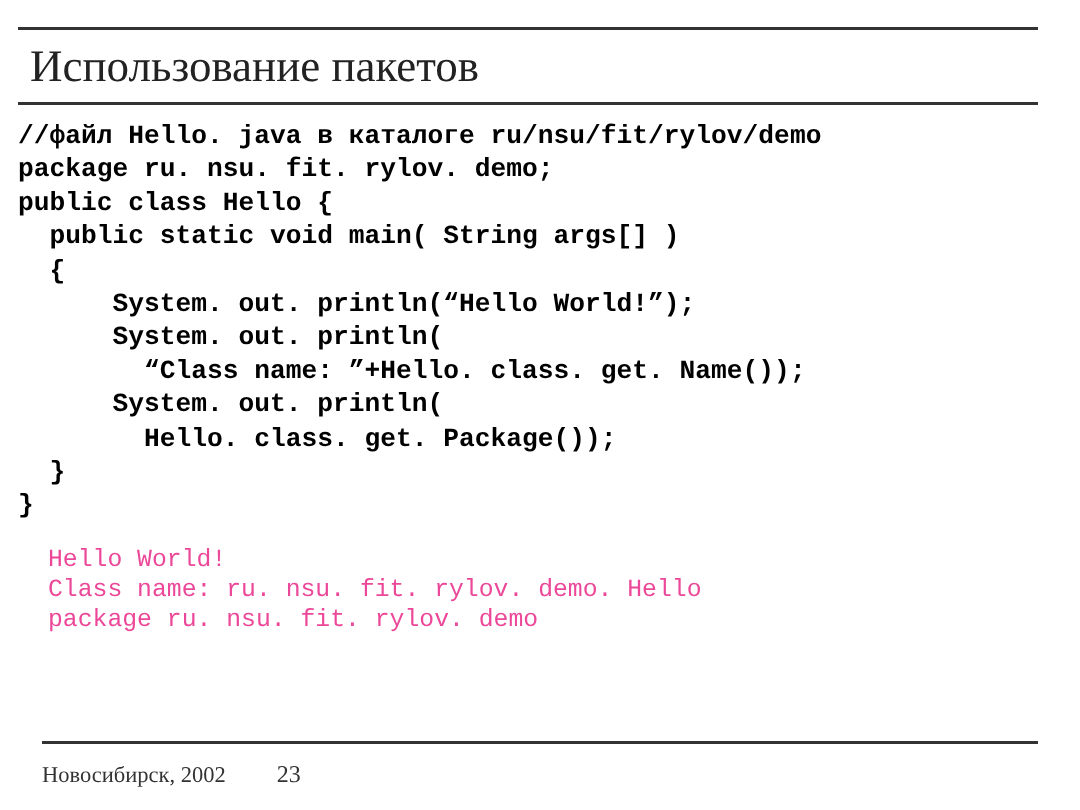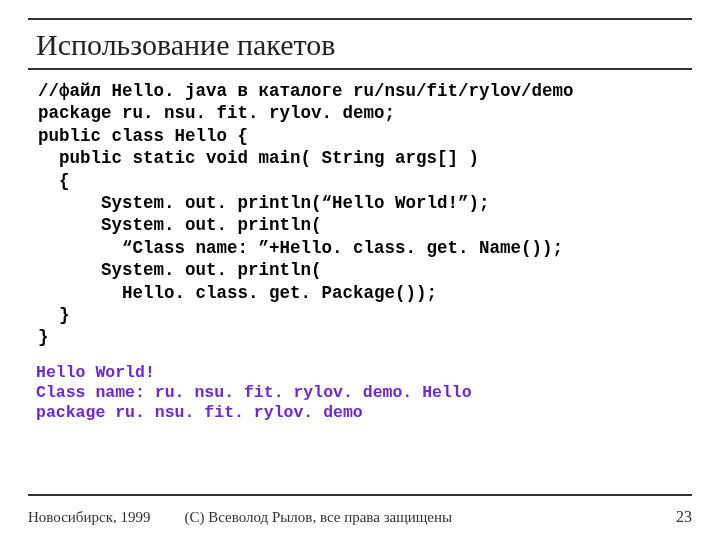--- a/index.html
+++ b/index.html
@@ -6,21 +6,21 @@
     margin: 0;
     padding: 0;
     width: 720px;
     height: 540px;
     background: #fff;
     font-family: "Times New Roman", serif;
     position: relative;
     box-sizing: border-box;
   }
   .slide {
-    padding: 12px 28px 0 28px;
+    padding: 12px 28px 0 12px;
     box-sizing: border-box;
     height: 100%;
     position: relative;
   }
   .rule-top {
     border-top: 2px solid #333;
     margin: 6px 0 0 0;
   }
   .title {
     font-size: 30px;
@@ -32,30 +32,30 @@
     border-top: 2px solid #333;
     margin: 0 0 10px 0;
   }
   .code {
     font-family: "Courier New", monospace;
     font-weight: bold;
     font-size: 17.5px;
     line-height: 1.28;
     white-space: pre;
     color: #000;
-    margin-left: 10px;
+    margin-left: 0;
   }
   .output {
     font-family: "Courier New", monospace;
-    font-weight: bold;
+    font-weight: normal;
     font-size: 16.5px;
     line-height: 1.22;
     white-space: pre;
-    color: #6d28d9;
-    margin-left: 8px;
+    color: #ec4899;
+    margin-left: 20px;
   }
   .spacer {
     height: 14px;
   }
   .footer-rule {
     border-top: 2px solid #333;
     position: absolute;
     left: 28px;
     right: 28px;
     bottom: 44px;
@@ -96,17 +96,16 @@
 }</div>
 
   <div class="spacer"></div>
 
   <div class="output" id="output-block">Hello World!
 Class name: ru. nsu. fit. rylov. demo. Hello
 package ru. nsu. fit. rylov. demo</div>
 
   <div class="footer-rule"></div>
   <div class="footer">
-    <span class="place">Новосибирск, 1999</span>
-    <span class="copy">(С) Всеволод Рылов, все права защищены</span>
+    <span class="place">Новосибирск, 2002</span>
     <span class="page">23</span>
   </div>
 </div>
 
 </body></html>

